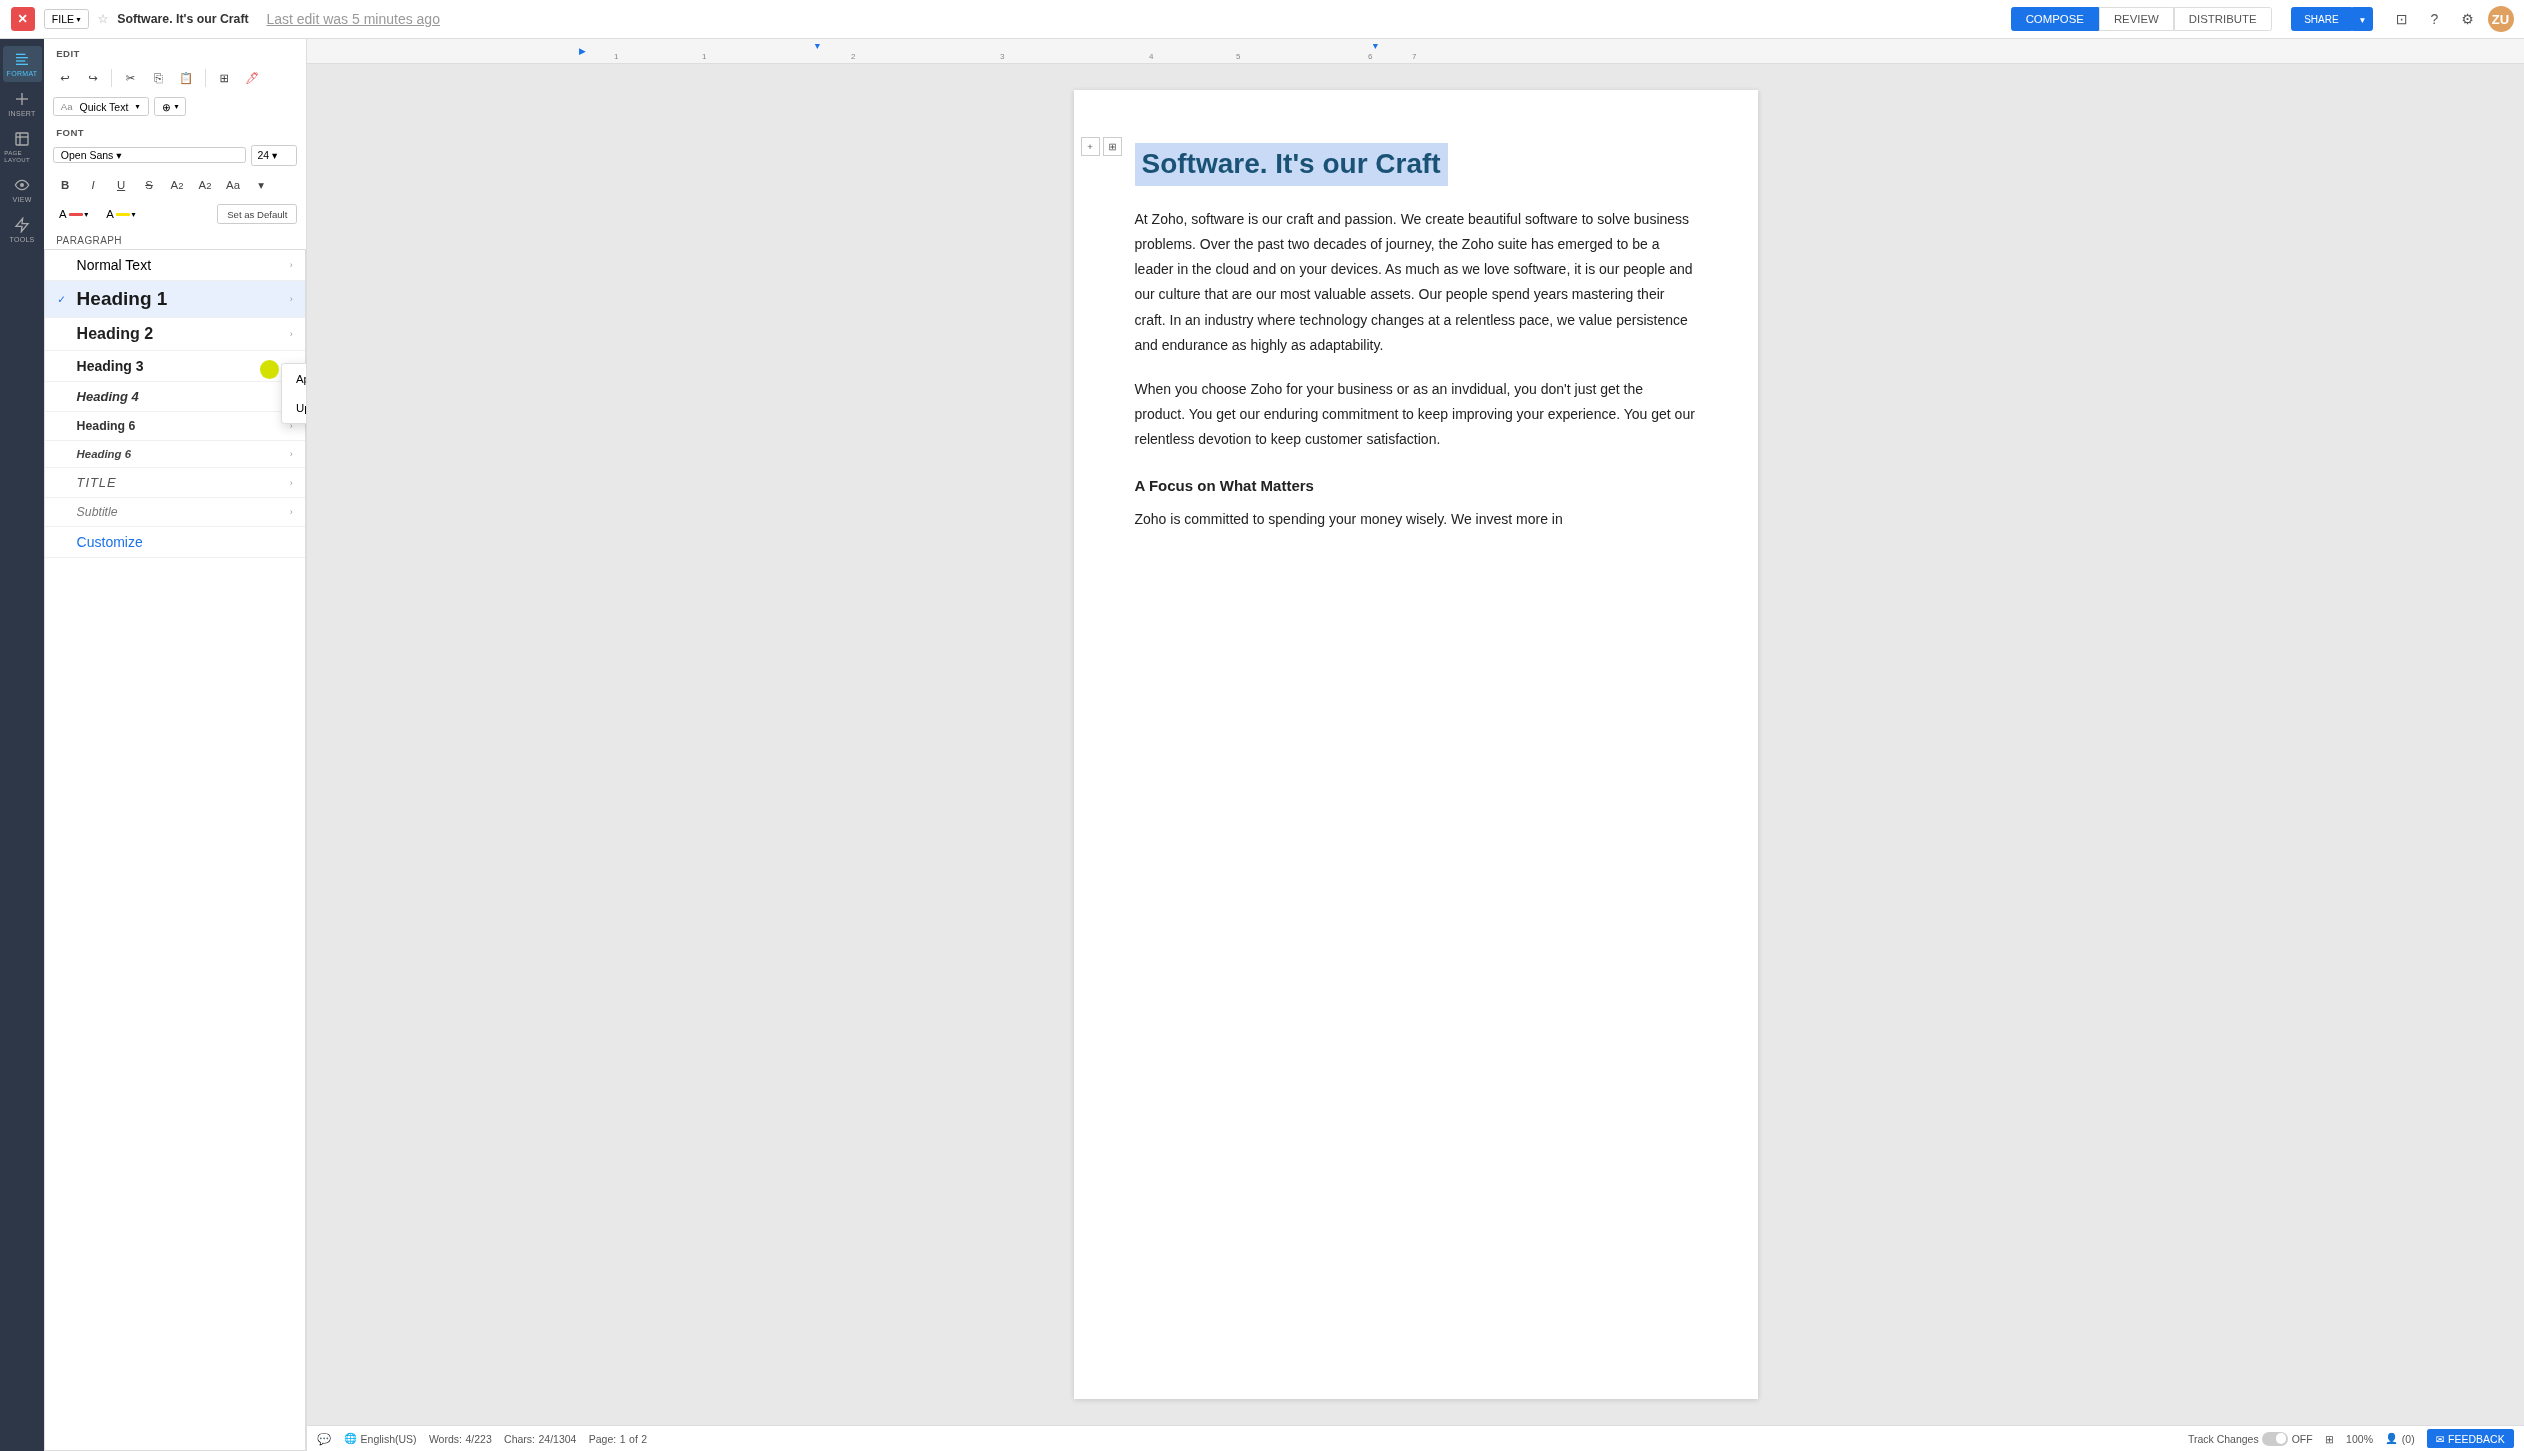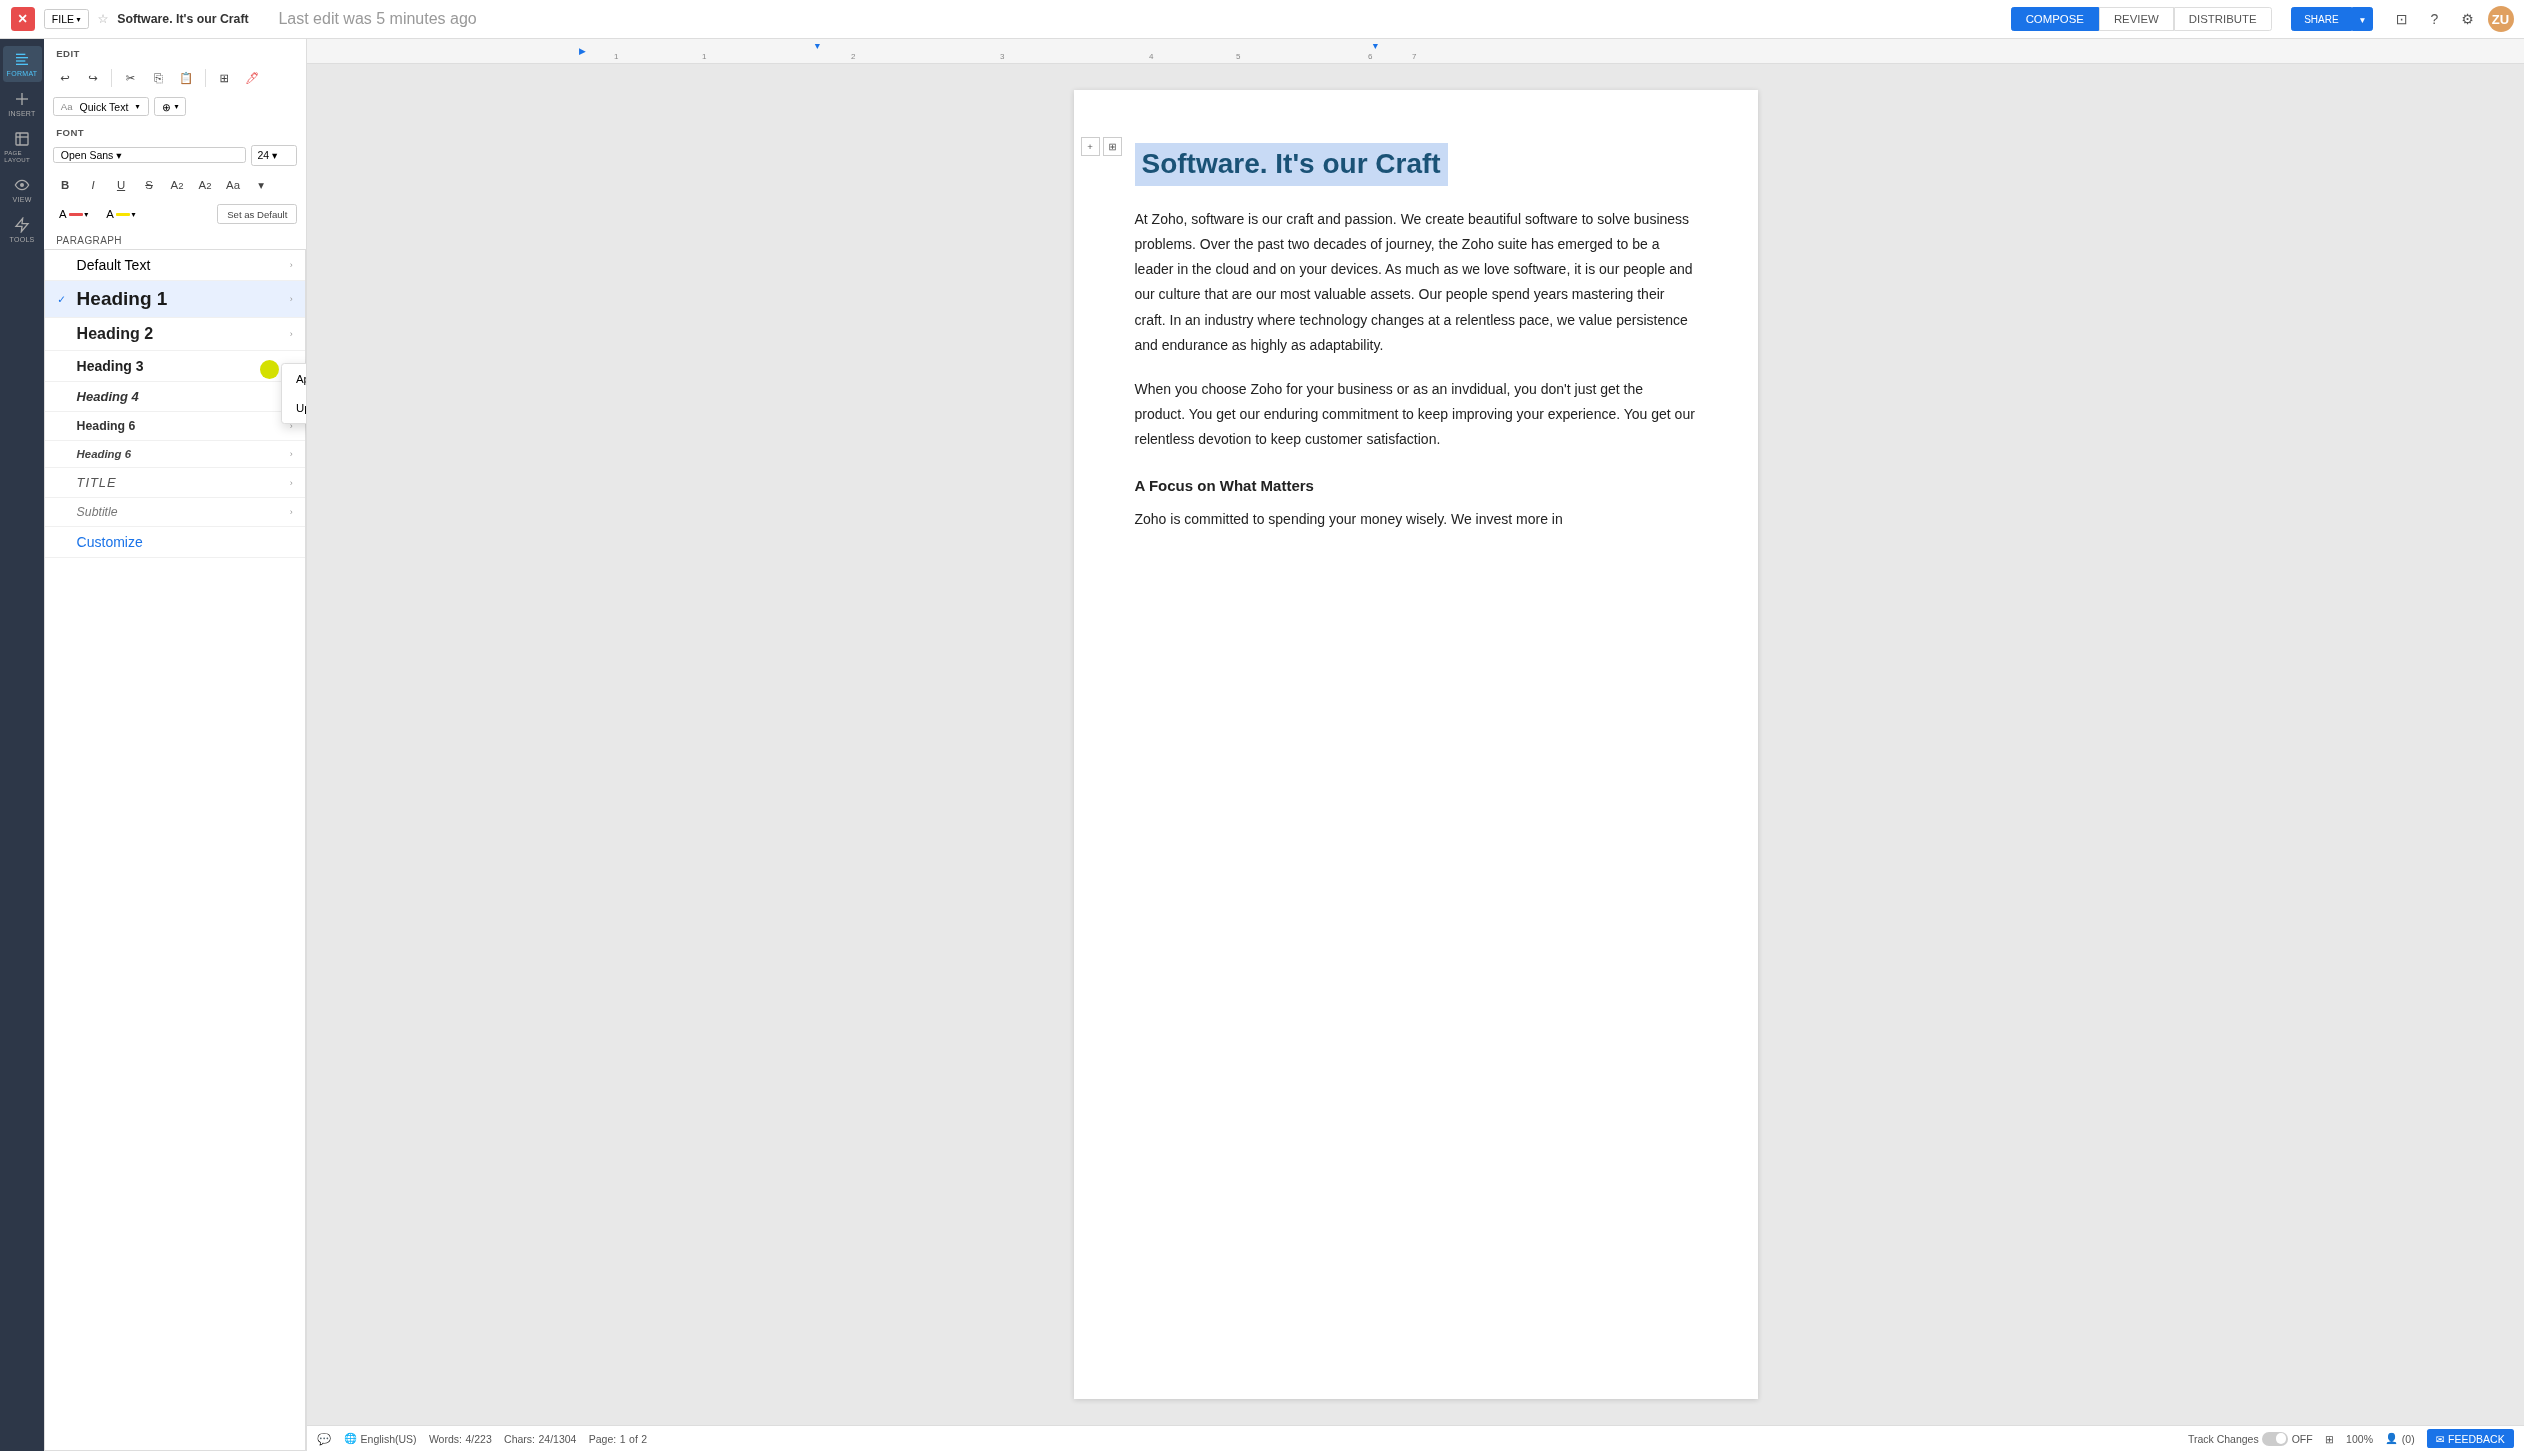--- a/index.html
+++ b/index.html
@@ -13,21 +13,21 @@
     #close-btn {
       width: 24.5px; height: 24.5px; background: #e84c4c; border-radius: 3.5px;
       display: flex; align-items: center; justify-content: center; cursor: pointer; color: #fff; font-size: 12.3px; font-weight: bold;
     }
     #file-btn {
       border: 0.9px solid #ccc; border-radius: 2.6px; padding: 2.6px 7px; font-size: 10.5px;
       cursor: pointer; display: flex; align-items: center; gap: 2.6px; background: #fff;
     }
     #star-icon { font-size: 12.3px; color: #aaa; cursor: pointer; }
     #doc-title { font-size: 12.3px; font-weight: 600; color: #333; }
-    #last-edit { font-size: 16px; color: #999; margin-left: 21px; }
+    #last-edit { font-size: 14px; color: #999; margin-left: 9px; text-decoration: underline; }
     .spacer { flex: 1; }
     #top-actions { display: flex; gap: 0; align-items: center; }
     .top-action-btn {
       padding: 5.3px 14px; font-size: 11.4px; border: 0.9px solid #ddd;
       cursor: pointer; background: #fff; color: #555;
     }
     .top-action-btn.active { background: #1a73e8; color: #fff; border-color: #1a73e8; }
     .top-action-btn:first-child { border-radius: 2.6px 0 0 2.6px; }
     .top-action-btn:last-child { border-radius: 0 2.6px 2.6px 0; }
     #share-btn {
@@ -336,21 +336,21 @@
         <span style="font-size:8px;">▾</span>
       </div>
       <div id="set-default-btn">Set as Default</div>
     </div>
 
     <div id="para-header">PARAGRAPH</div>
 
     <div id="style-list">
       <div class="style-item">
         <span class="style-check"></span>
-        <span class="style-name">Default Text</span>
+        <span class="style-name">Normal Text</span>
         <span class="style-arrow">›</span>
       </div>
       <div class="style-item selected">
         <span class="style-check">✓</span>
         <span class="style-name h1-style">Heading 1</span>
         <span class="style-arrow">›</span>
       </div>
       <div class="style-item">
         <span class="style-check"></span>
         <span class="style-name h2-style">Heading 2</span>

